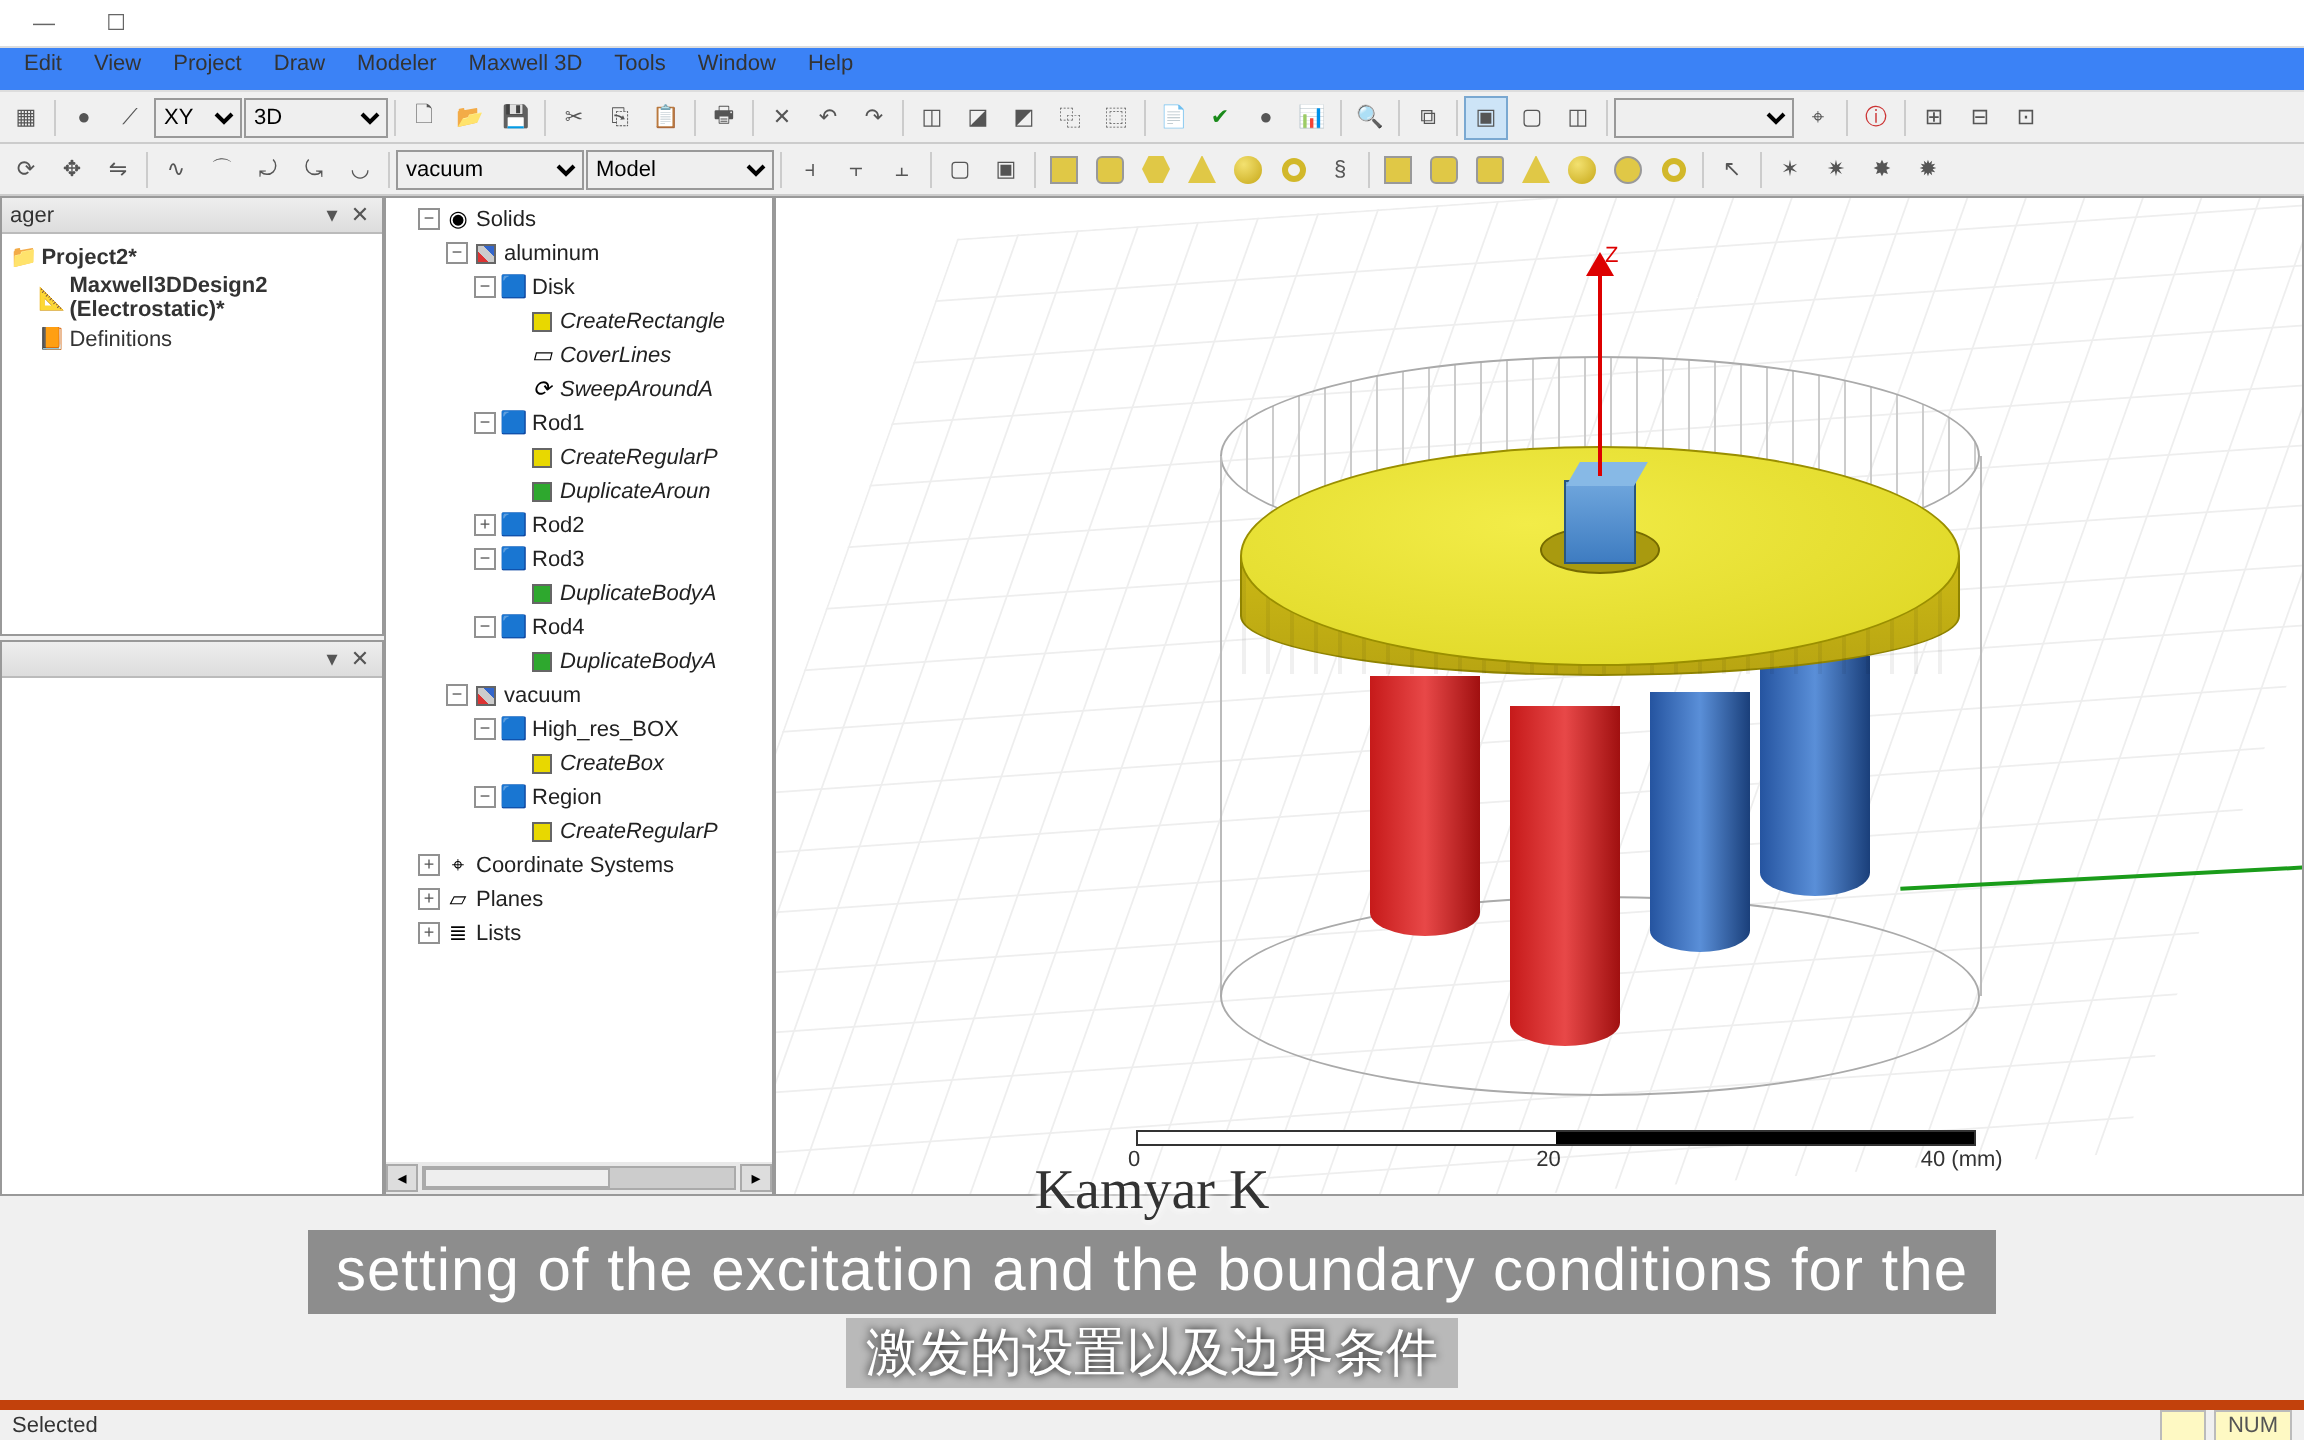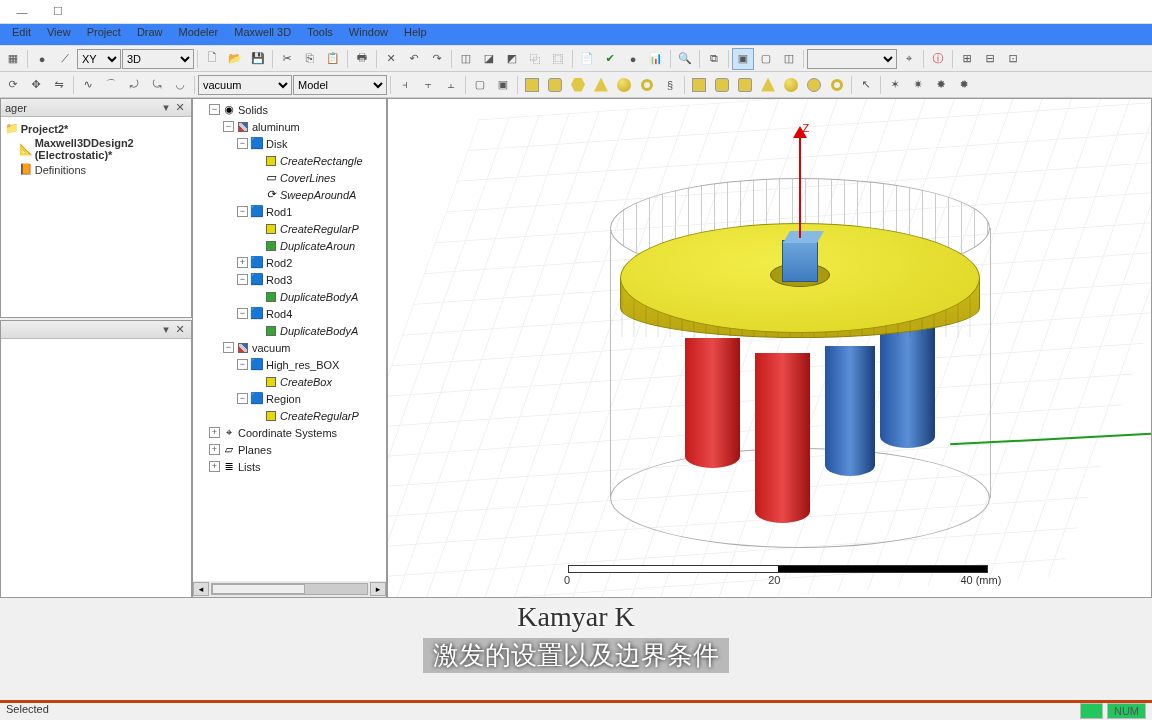--- a/index.html
+++ b/index.html
@@ -73,23 +73,23 @@
 .ruler-lbls { position:absolute; left:0; top:9px; width:480px; display:flex; font-size:11px; color:#333;}
 .ruler-lbls span:nth-child(1){margin-left:-4px;}
 .ruler-lbls span:nth-child(2){margin-left:198px;}
 .ruler-lbls span:nth-child(3){margin-left:180px;}
 
 .overlay { position:absolute; left:0; right:0; top:572px; height:130px; display:flex; flex-direction:column; align-items:center; justify-content:center; pointer-events:none; }
 .overlay .kam { font-family: Georgia, serif; font-size:28px; color:#333; text-shadow: 0 0 6px #fff, 0 0 4px #fff; margin-bottom:3px;}
 .overlay .sub1 { background: rgba(60,60,60,.55); color:#fff; font-size:30px; padding:4px 14px; letter-spacing:.5px;}
 .overlay .sub2 { color:#fff; font-size:26px; text-shadow:0 0 4px #000; margin-top:2px; background: rgba(60,60,60,.3); padding:0 10px;}
 
-.statusbar { position:absolute; bottom:0; left:0; right:0; height:20px; background:#f0f0f0; border-top:3px solid #c2410c; display:flex; align-items:flex-start; padding:0 6px; font-size:11px; color:#333;}
+.statusbar { position:absolute; bottom:0; left:0; right:0; height:20px; background:#f0f0f0; border-top:5px solid #c2410c; display:flex; align-items:center; padding:0 6px; font-size:11px; color:#333;}
 .statusbar .sflex { flex:1;}
-.statusbar .sind { border:1px solid #bbb; padding:1px 6px; margin-left:4px; background:#22c55e; color:#555;}
+.statusbar .sind { border:1px solid #bbb; padding:1px 6px; margin-left:4px; background:#fef9c3; color:#555;}
 
 .shape-sw { width:14px; height:14px; border:1px solid #999; display:inline-block; }
 .shp-box { background:#e0c846;} .shp-cyl{background:#e0c846;border-radius:3px;} .shp-cone{background:#e0c846;clip-path:polygon(50% 0,100% 100%,0 100%);border:none;}
 .shp-sphere{background:radial-gradient(circle at 35% 30%,#f3e170,#c7a818);border-radius:50%;border:none;}
 .shp-torus{border:3px solid #d2b82a;border-radius:50%;background:transparent;width:12px;height:12px;}
 </style>
 </head>
 <body>
 
 <div class="titlebar">
@@ -432,20 +432,21 @@
         <span>0</span>
         <span>20</span>
         <span>40 (mm)</span>
       </div>
     </div>
   </div>
 </div>
 
 <div class="overlay">
   <div class="kam">Kamyar K</div>
+  <div class="sub1">setting of the excitation and the  boundary conditions for the</div>
   <div class="sub2">激发的设置以及边界条件</div>
 </div>
 
 <div class="statusbar">
   <span>Selected</span>
   <span class="sflex"></span>
   <span class="sind">&nbsp;&nbsp;&nbsp;</span>
   <span class="sind">NUM</span>
 </div>
 

